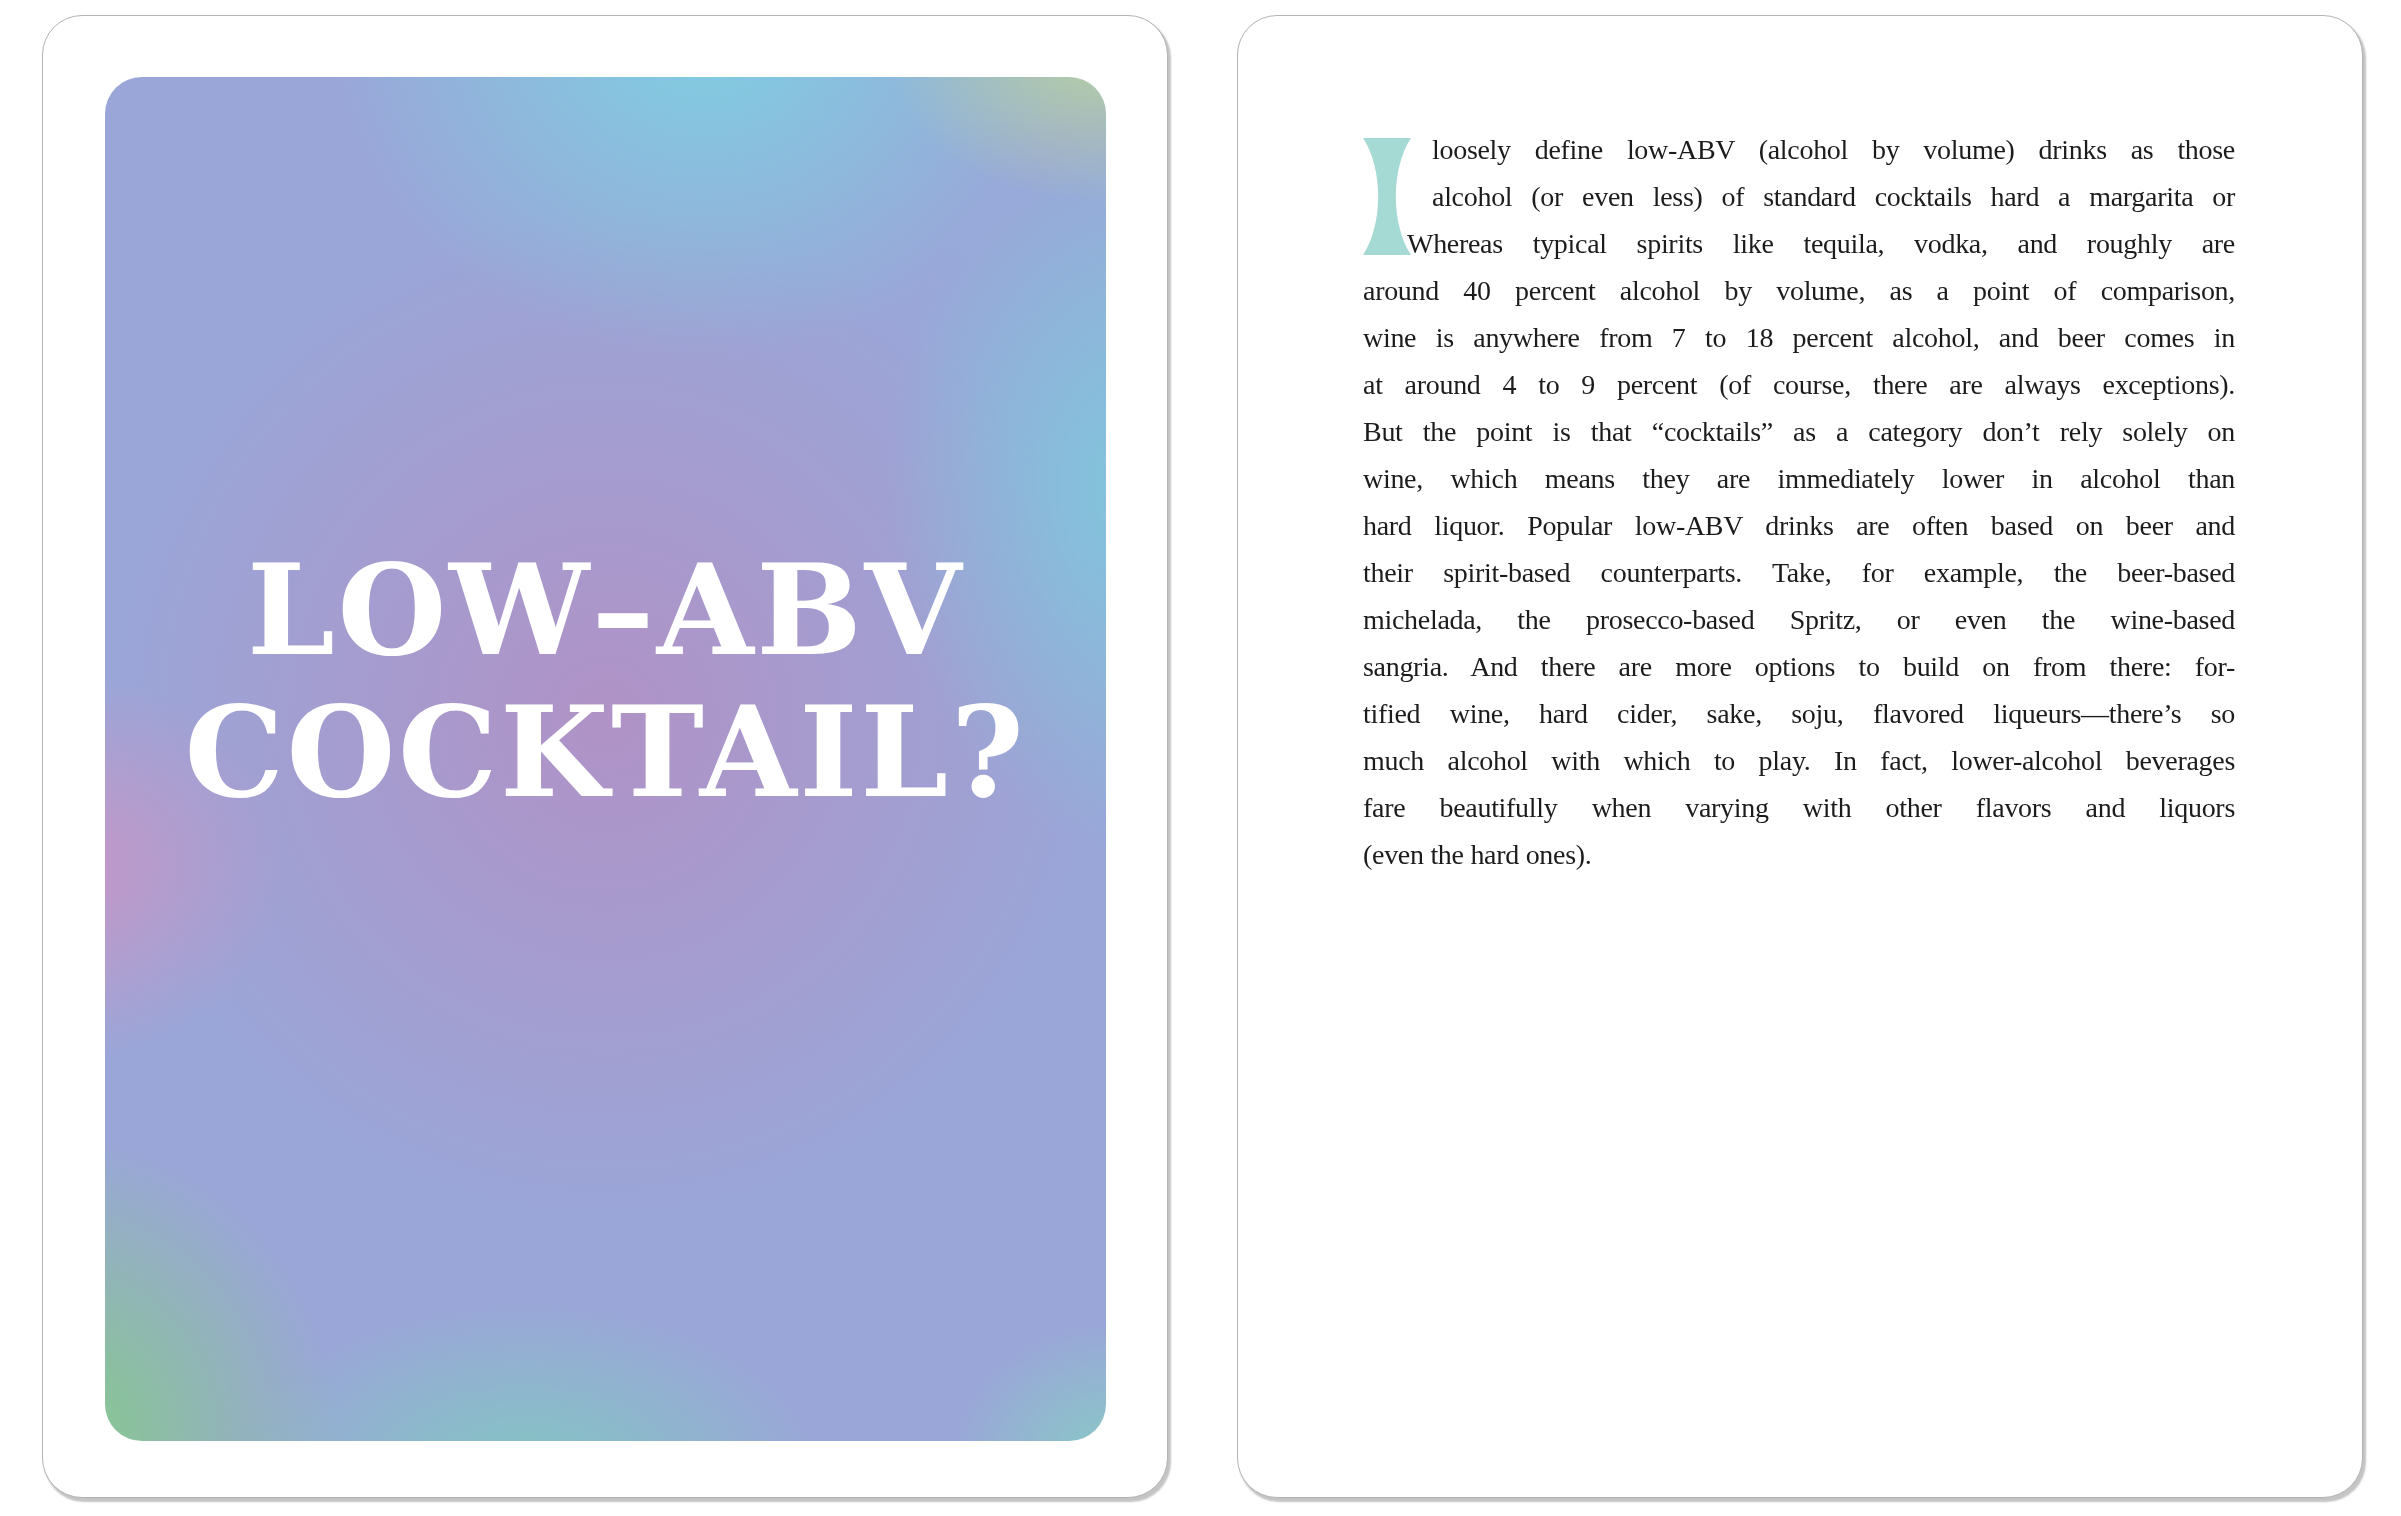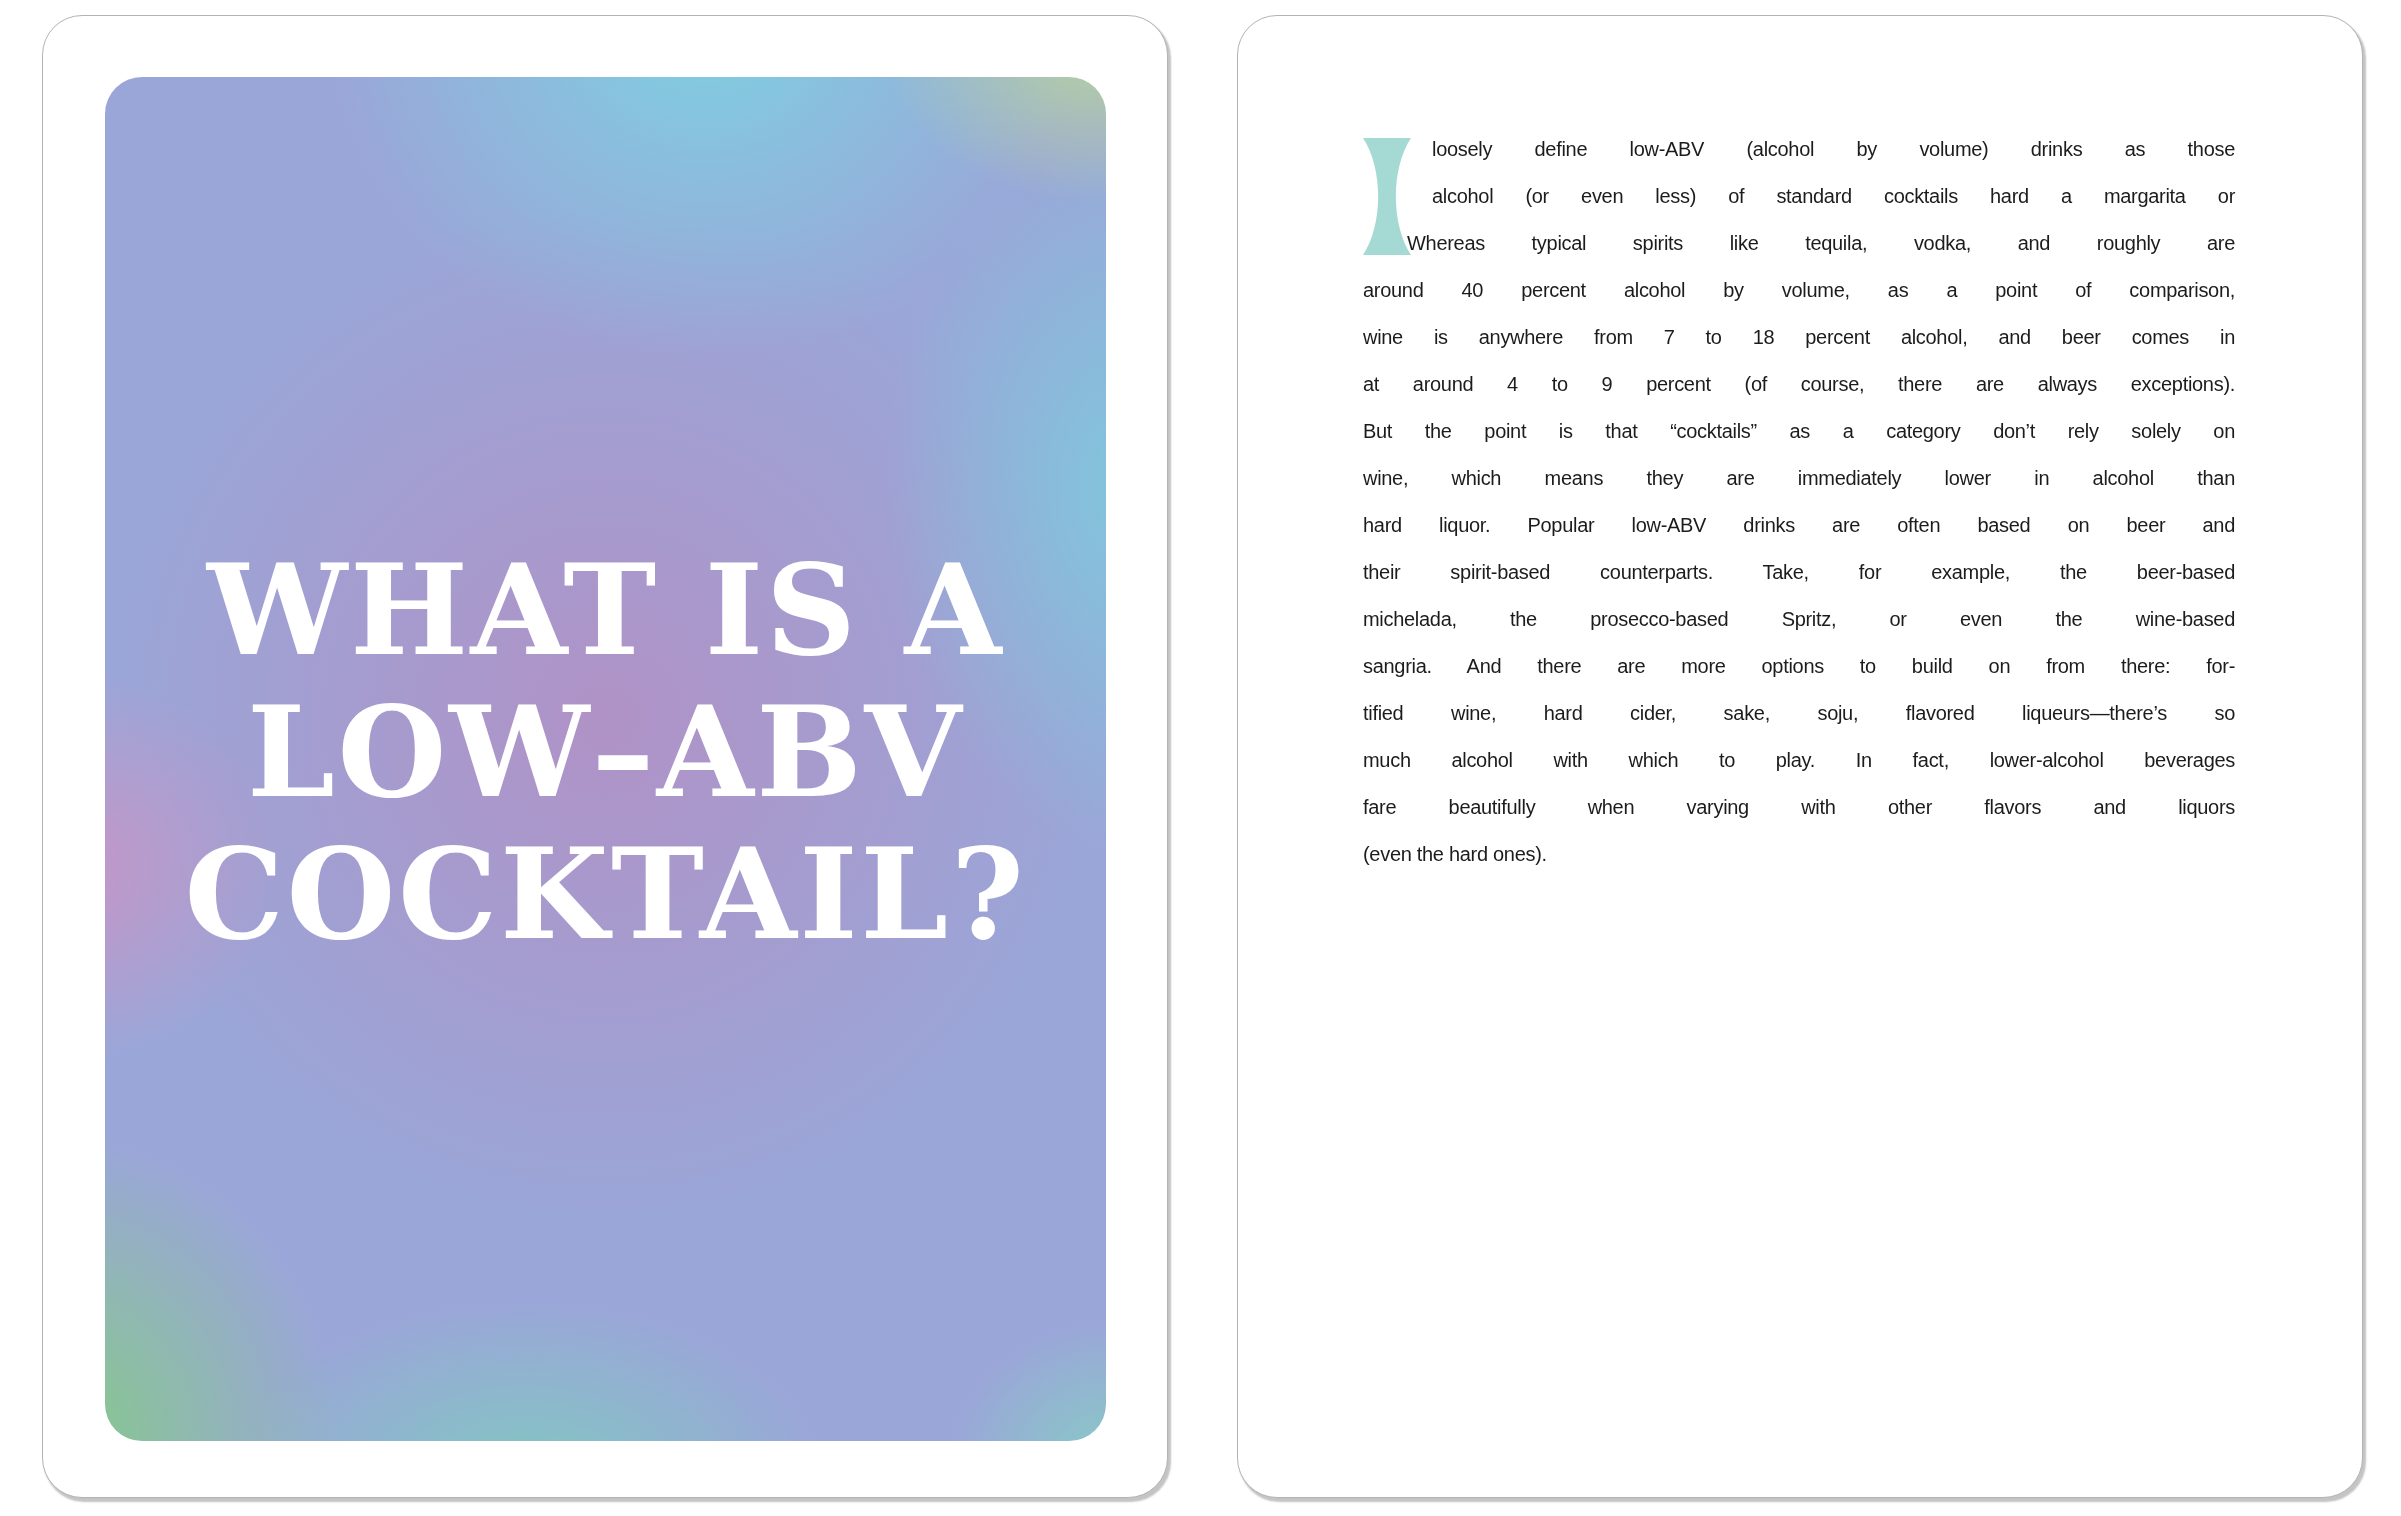--- a/index.html
+++ b/index.html
@@ -68,25 +68,26 @@
 
   
   .text-block {
     position: absolute;
     left: 125px;
     right: 127px;
     top: 110px;
     color: #1c1c1c;
   }
   .line {
-    font-size: 20px;
+    font-size: 28px;
     line-height: 47px;
     letter-spacing: -0.3px;
     text-align: justify;
     text-align-last: left;
+    font-family: Liberation Serif, serif;
   }
   .line.justify { text-align-last: justify; }
   .line.beside  { margin-left: 69px; }
   .line.indent  { text-indent: 44px; }
 
   .dropcap {
     position: absolute;
     left: 0;
     top: 11.8px;
     width: 48px;
@@ -95,21 +96,20 @@
   .dropcap svg { display: block; width: 100%; height: 100%; }
 </style>
 </head>
 <body>
 
 <div class="spread">
 
   <section class="card left">
     <div class="gradient-panel">
       <h1 class="chapter-title" style="color: rgb(255, 255, 255);">
-        <span>WHAT IS A</span>
         <span>LOW–ABV</span>
         <span>COCKTAIL?</span>
       </h1>
     </div>
   </section>
 
   <section class="card right">
     <div class="text-block" style="color: rgb(28, 28, 28);">
       <div class="dropcap" role="img" aria-label="I">
         <svg viewBox="0 0 57 139" preserveAspectRatio="none" aria-hidden="true">

